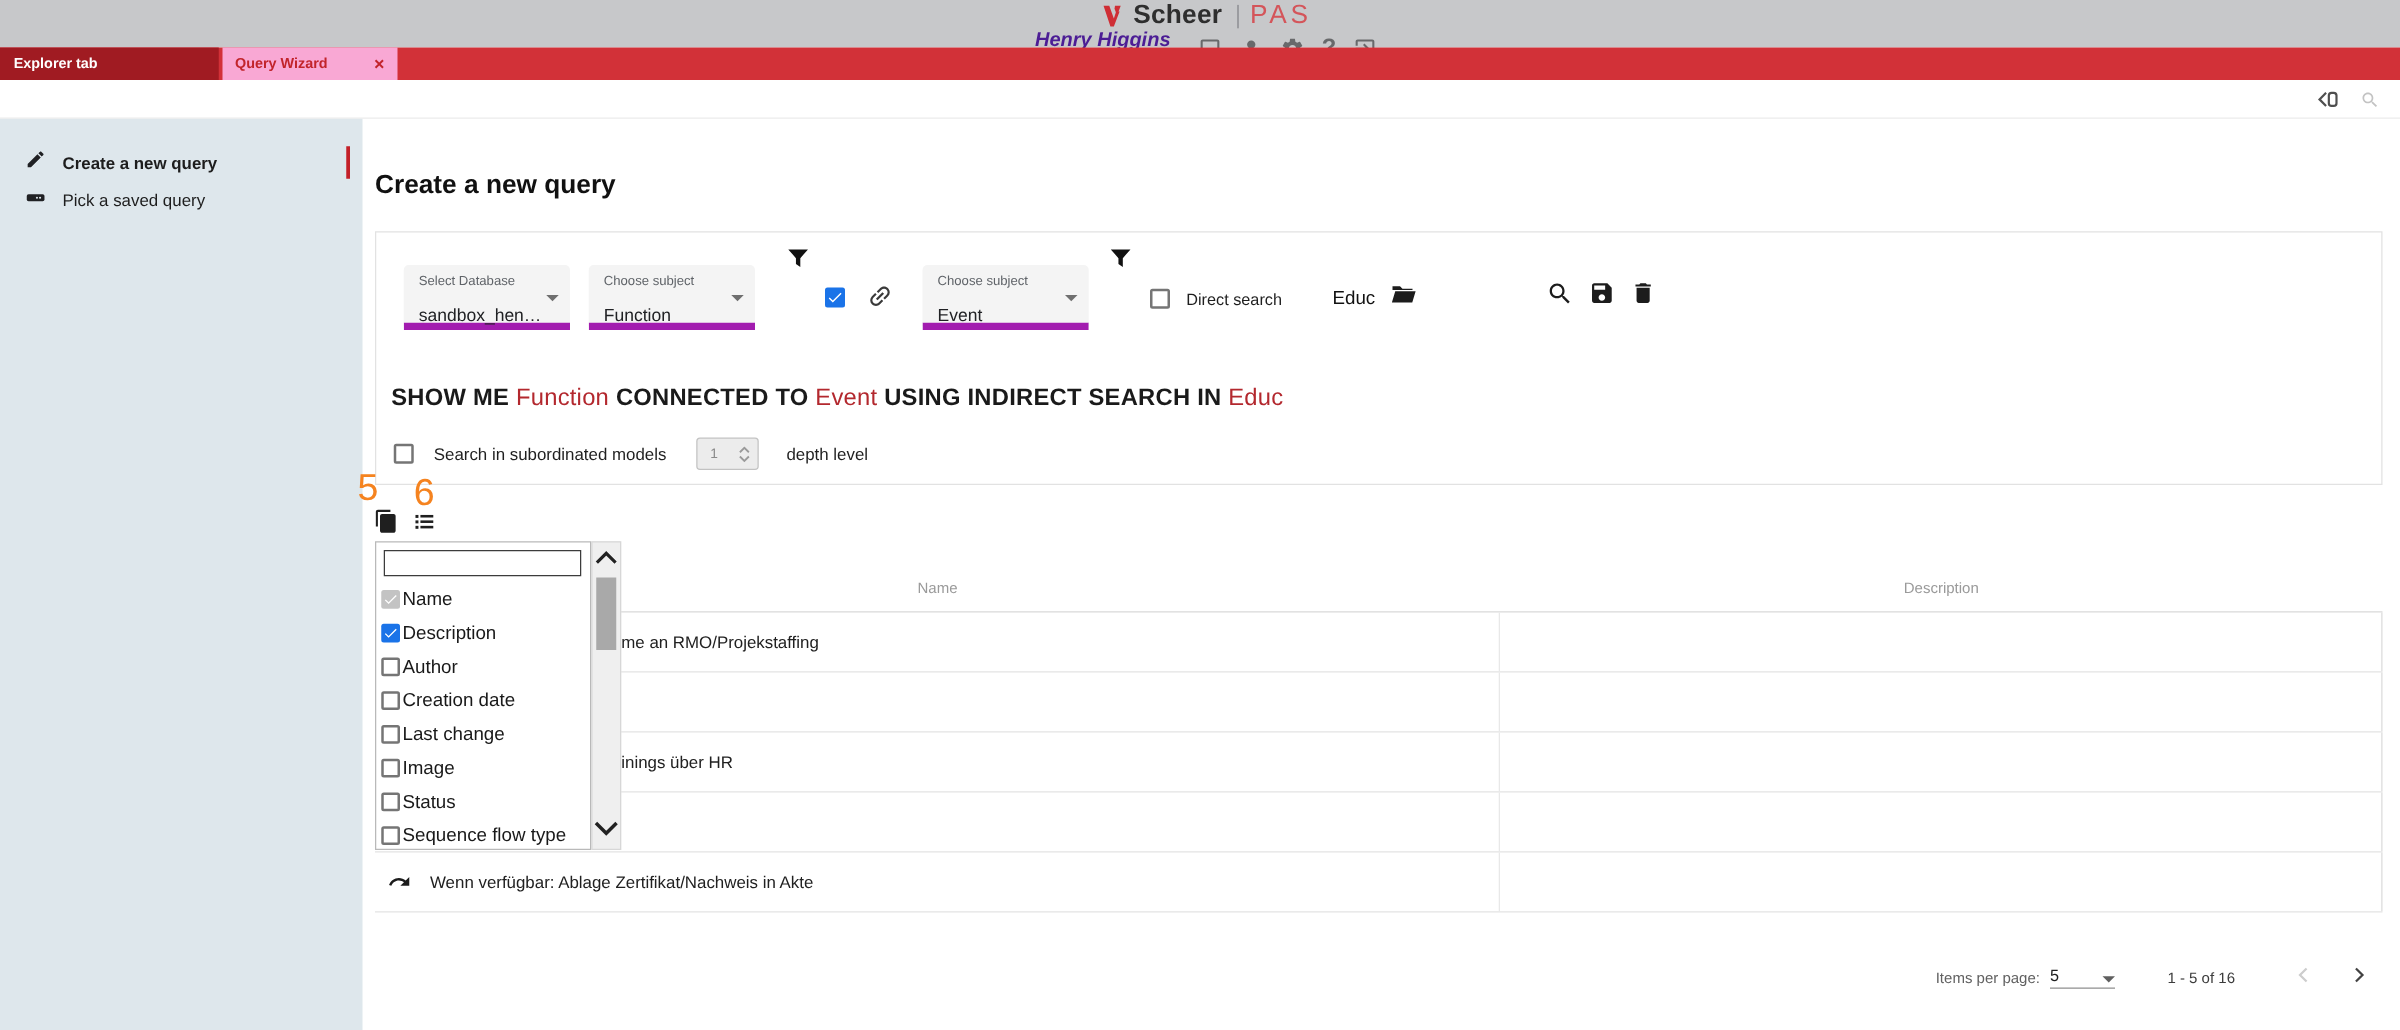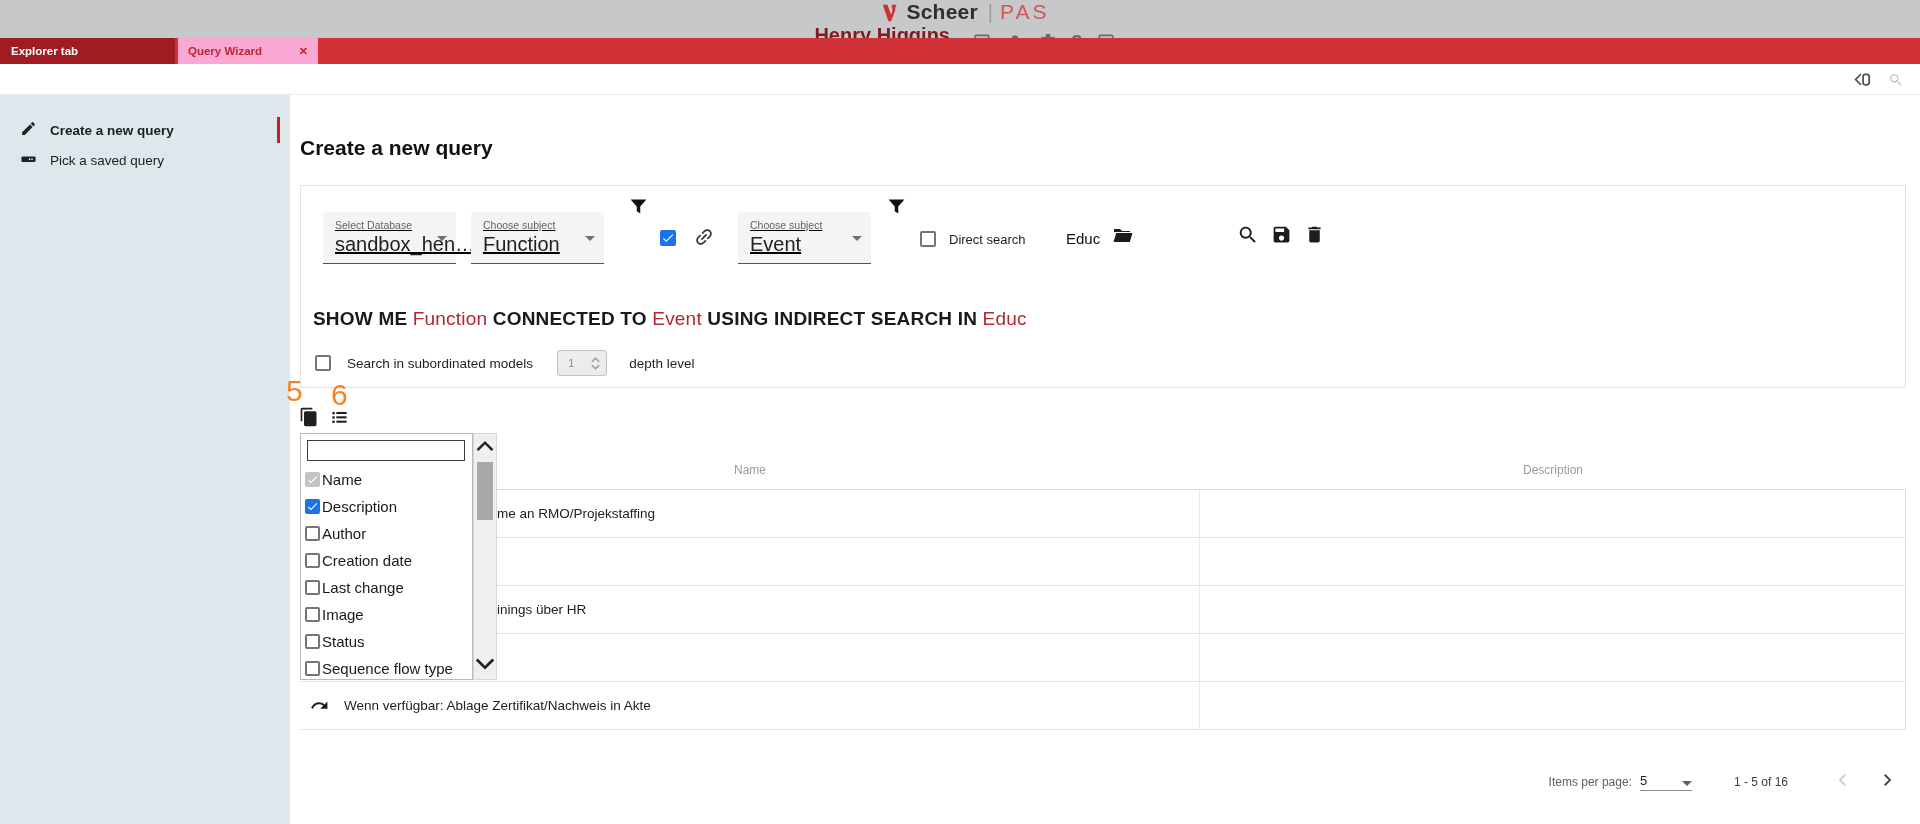--- a/index.html
+++ b/index.html
@@ -9,21 +9,21 @@
 
   
   .top-header { position:absolute; left:0; top:0; width:1920px; height:38px; background:#c7c8ca; display:flex; align-items:center; justify-content:space-between; padding:0 14px 0 24px;flex-direction:column; }
   .logo { display:flex; align-items:center; gap:2px; }
   .logo-mark { width:22px; height:22px; margin-right:2px; }
   .brand-name { font-size:21px; font-weight:bold; color:#2e2e2e; letter-spacing:.2px; }
   .brand-sep { font-size:20px; color:#9b9ca0; font-weight:300; margin:0 5px 0 8px; }
   .brand-product { font-size:21px; color:#d4555a; letter-spacing:3px; font-weight:400; }
   .user-area { display:flex; align-items:center; gap:18px; }
   .user-meta { text-align:left; line-height:1.15; margin-right:4px; }
-  .user-name { font-size:20px; font-weight:bold; color:#7f1d1d; }
+  .user-name { font-size:16px; font-weight:bold; color:#4c1d95;font-style:italic; }
   .user-company { font-size:10.5px; color:#55565a; }
   .hdr-icons { display:flex; align-items:center; gap:13px; }
   .hdr-icons svg { display:block; }
 
   
   .tabbar { position:absolute; left:0; top:38px; width:1920px; height:26px; background:#d23138; }
   .tab { position:absolute; top:0; height:26px; display:flex; align-items:center; font-size:11.5px; font-weight:bold; cursor:pointer; }
   .tab-explorer { left:0; width:175px; background:#a01b22; color:#ffffff; padding-left:11px; }
   .tab-active { left:178px; width:140px; background:#f9a8d4; color:#c2242b; padding:0 10px; justify-content:space-between; }
   .tab-close { color:#c2242b; font-size:11px; font-weight:bold; cursor:pointer; }
@@ -39,23 +39,23 @@
   .side-item:first-child { margin-top:20px; }
   .side-item .lbl { margin-left:13px; font-size:13.5px; color:#1d1d1d; }
   .side-item.selected .lbl { font-weight:bold; }
   .sel-bar { position:absolute; right:10px; top:2px; width:3px; height:26px; background:#c32028; }
 
   
   .main-title { position:absolute; left:300px; top:136px; font-size:21px; font-weight:bold; color:#111; }
 
   .card { position:absolute; left:300px; top:185px; width:1606px; height:203px; background:#fff; border:1px solid #e2e2e2; }
 
-  .mat-select { position:absolute; height:52px; width:133px; background:#f4f4f4; border-bottom:1px solid #a21caf; border-radius:4px 4px 0 0; padding:7px 24px 12px 12px; cursor:pointer;text-decoration:underline; }
+  .mat-select { position:absolute; height:52px; width:133px; background:#f4f4f4; border-bottom:6px solid #a21caf; border-radius:4px 4px 0 0; padding:7px 24px 12px 12px; cursor:pointer; }
   .mat-select .flabel { font-size:10.5px; color:#5f6368; }
-  .mat-select .fvalue { font-size:20px; color:#202124; margin-top:2px; white-space:nowrap; }
+  .mat-select .fvalue { font-size:14px; color:#202124; margin-top:13px; white-space:nowrap; }
   .mat-caret { position:absolute; right:9px; top:24px; width:0; height:0; border-left:5px solid transparent; border-right:5px solid transparent; border-top:5px solid #6f6f6f; }
   .sel-db   { left:22px;  top:26px; }
   .sel-sub1 { left:170px; top:26px; }
   .sel-sub2 { left:437px; top:26px; }
   .funnel1 { position:absolute; left:327px; top:10px; }
   .funnel2 { position:absolute; left:585px; top:10px; }
 
   .cb { display:inline-block; width:16px; height:16px; border-radius:2px; position:relative; flex:none; }
   .cb svg { position:absolute; left:1px; top:1px; }
   .cb.checked { background:#1a73e8; }

